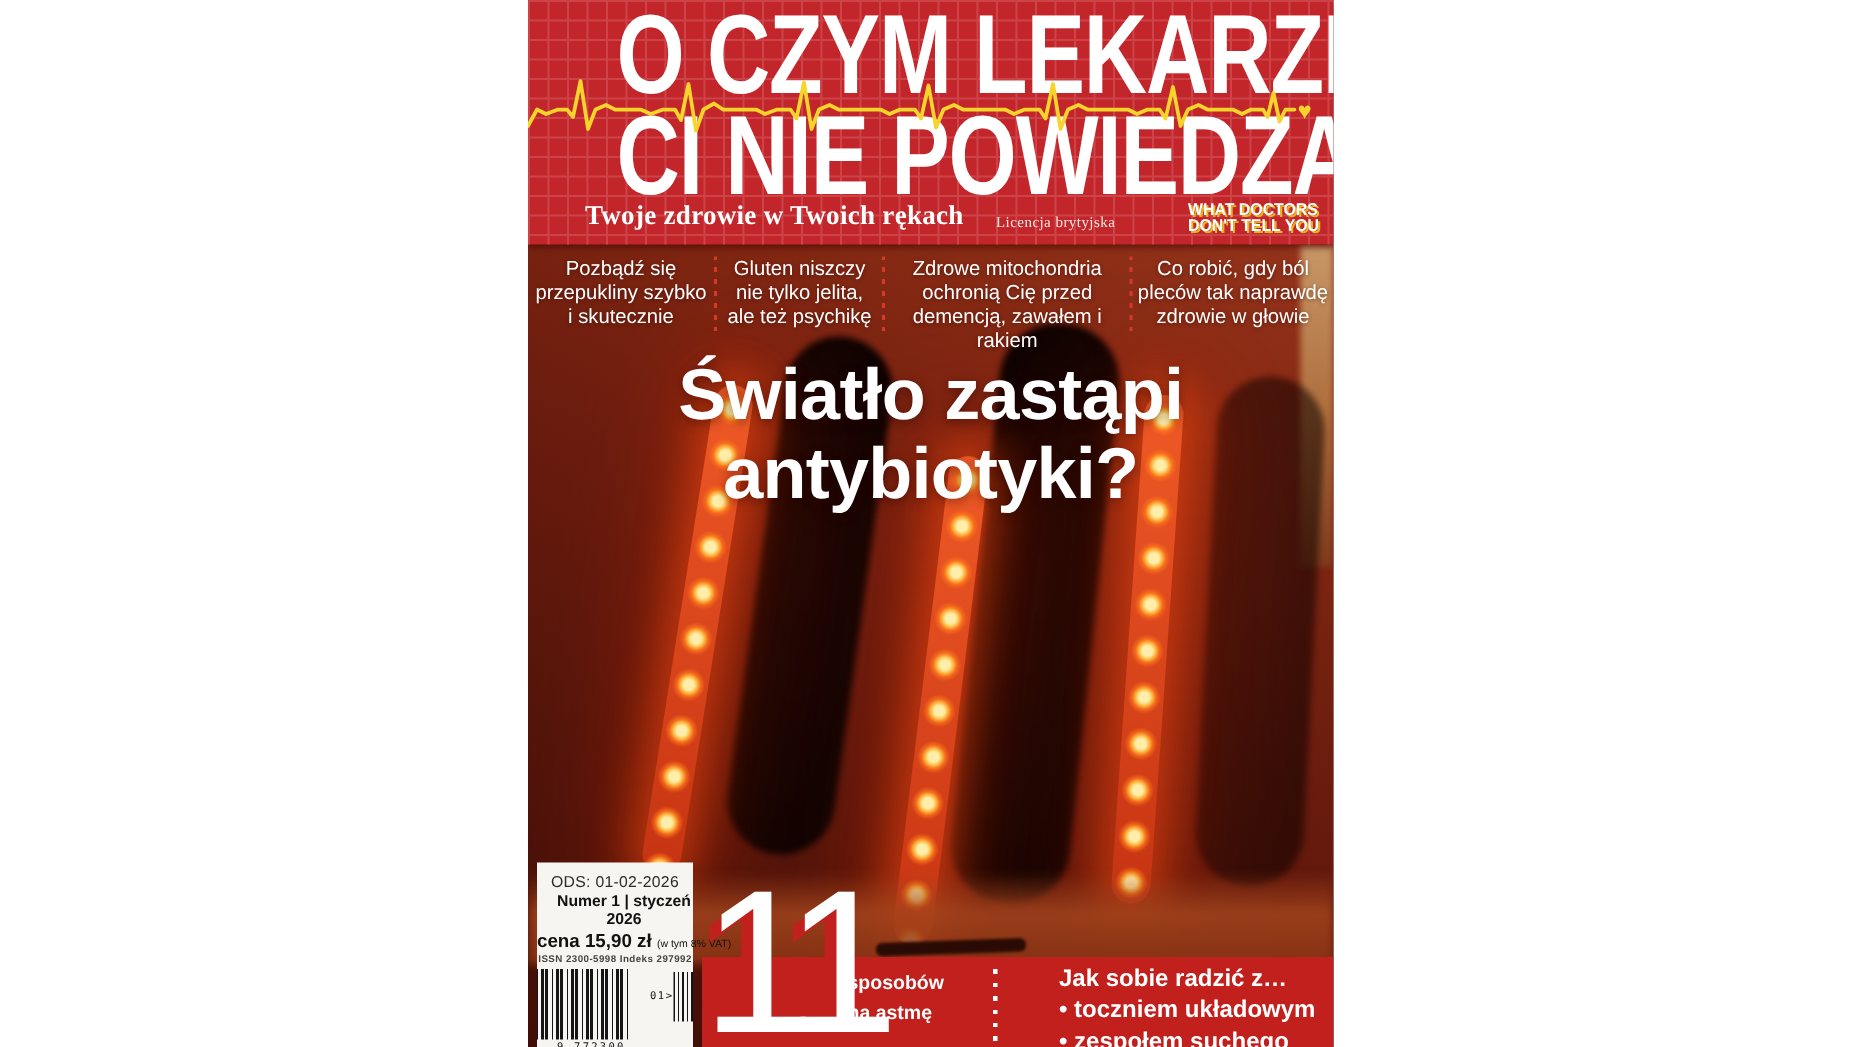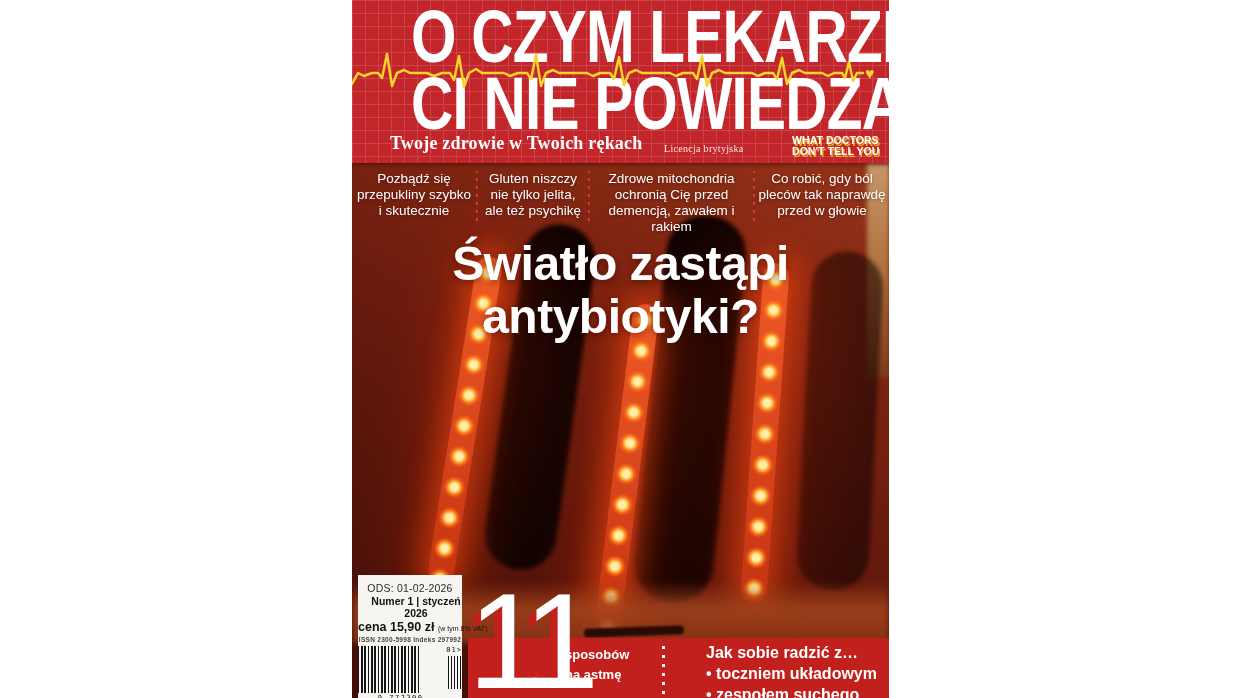--- a/index.html
+++ b/index.html
@@ -90,21 +90,21 @@
     background:#f7f5f1; z-index:8; text-align:center; padding-top:7px; color:#2b2b2b; }
   .ods { font-size:10.5px; letter-spacing:.2px; }
   .issue-no { font-size:10.5px; font-weight:bold; color:#121212; margin-top:1px;padding-left:12px; }
   .price-row { font-size:12.5px; font-weight:bold; color:#121212; margin-top:1px; white-space:nowrap; }
   .price-note { font-size:7px; font-weight:normal; }
   .issn-row { font-size:6.5px; font-weight:bold; color:#444; margin-top:2px; letter-spacing:.3px; white-space:nowrap; }
   .barcode-wrap { display:flex; justify-content:center; align-items:flex-start; margin-top:3px; gap:3px; }
   .barcode-bars { width:62px; height:47px;
     background:repeating-linear-gradient(90deg, #151515 0 1px, #f7f5f1 1px 3px, #151515 3px 4.5px, #f7f5f1 4.5px 5.5px, #151515 5.5px 7.5px, #f7f5f1 7.5px 10px); }
   .barcode-number { font-size:7px; letter-spacing:1.5px; color:#111; margin-top:1px; font-family:"DejaVu Sans Mono",monospace; }
-  .addon { display:flex; flex-direction:column; align-items:center; }
+  .addon { display:flex; align-items:center; }
   .addon-text { font-size:7px; color:#111; letter-spacing:1px; font-family:"DejaVu Sans Mono",monospace; }
   .addon-bars { width:13px; height:33px; margin-top:2px;
     background:repeating-linear-gradient(90deg, #151515 0 1px, #f7f5f1 1px 3px, #151515 3px 4px, #f7f5f1 4px 6px); }
 
   
   .feature-number { position:absolute; left:116px; top:586px; z-index:9; color:#fff;
     font-size:136px; font-weight:normal; line-height:110px; letter-spacing:-10px;
     text-shadow:-8px 7px 0 #c1201d; }
   .feature-label { position:absolute; left:213px; top:645px; z-index:9; color:#fff;
     font-size:13px; font-weight:bold; line-height:20px; }
@@ -147,21 +147,21 @@
         <div class="teaser-divider"></div>
         <div class="teaser teaser-3">
           <div>Zdrowe mitochondria</div>
           <div>ochronią Cię przed</div>
           <div>demencją, zawałem i rakiem</div>
         </div>
         <div class="teaser-divider"></div>
         <div class="teaser teaser-4">
           <div>Co robić, gdy ból</div>
           <div>pleców tak naprawdę</div>
-          <div>przed w głowie</div>
+          <div>zdrowie w głowie</div>
         </div>
       </div>
 
       <div class="headline">
         <div>Światło zastąpi</div>
         <div>antybiotyki?</div>
       </div>
     </div>
 
     <div class="masthead">

